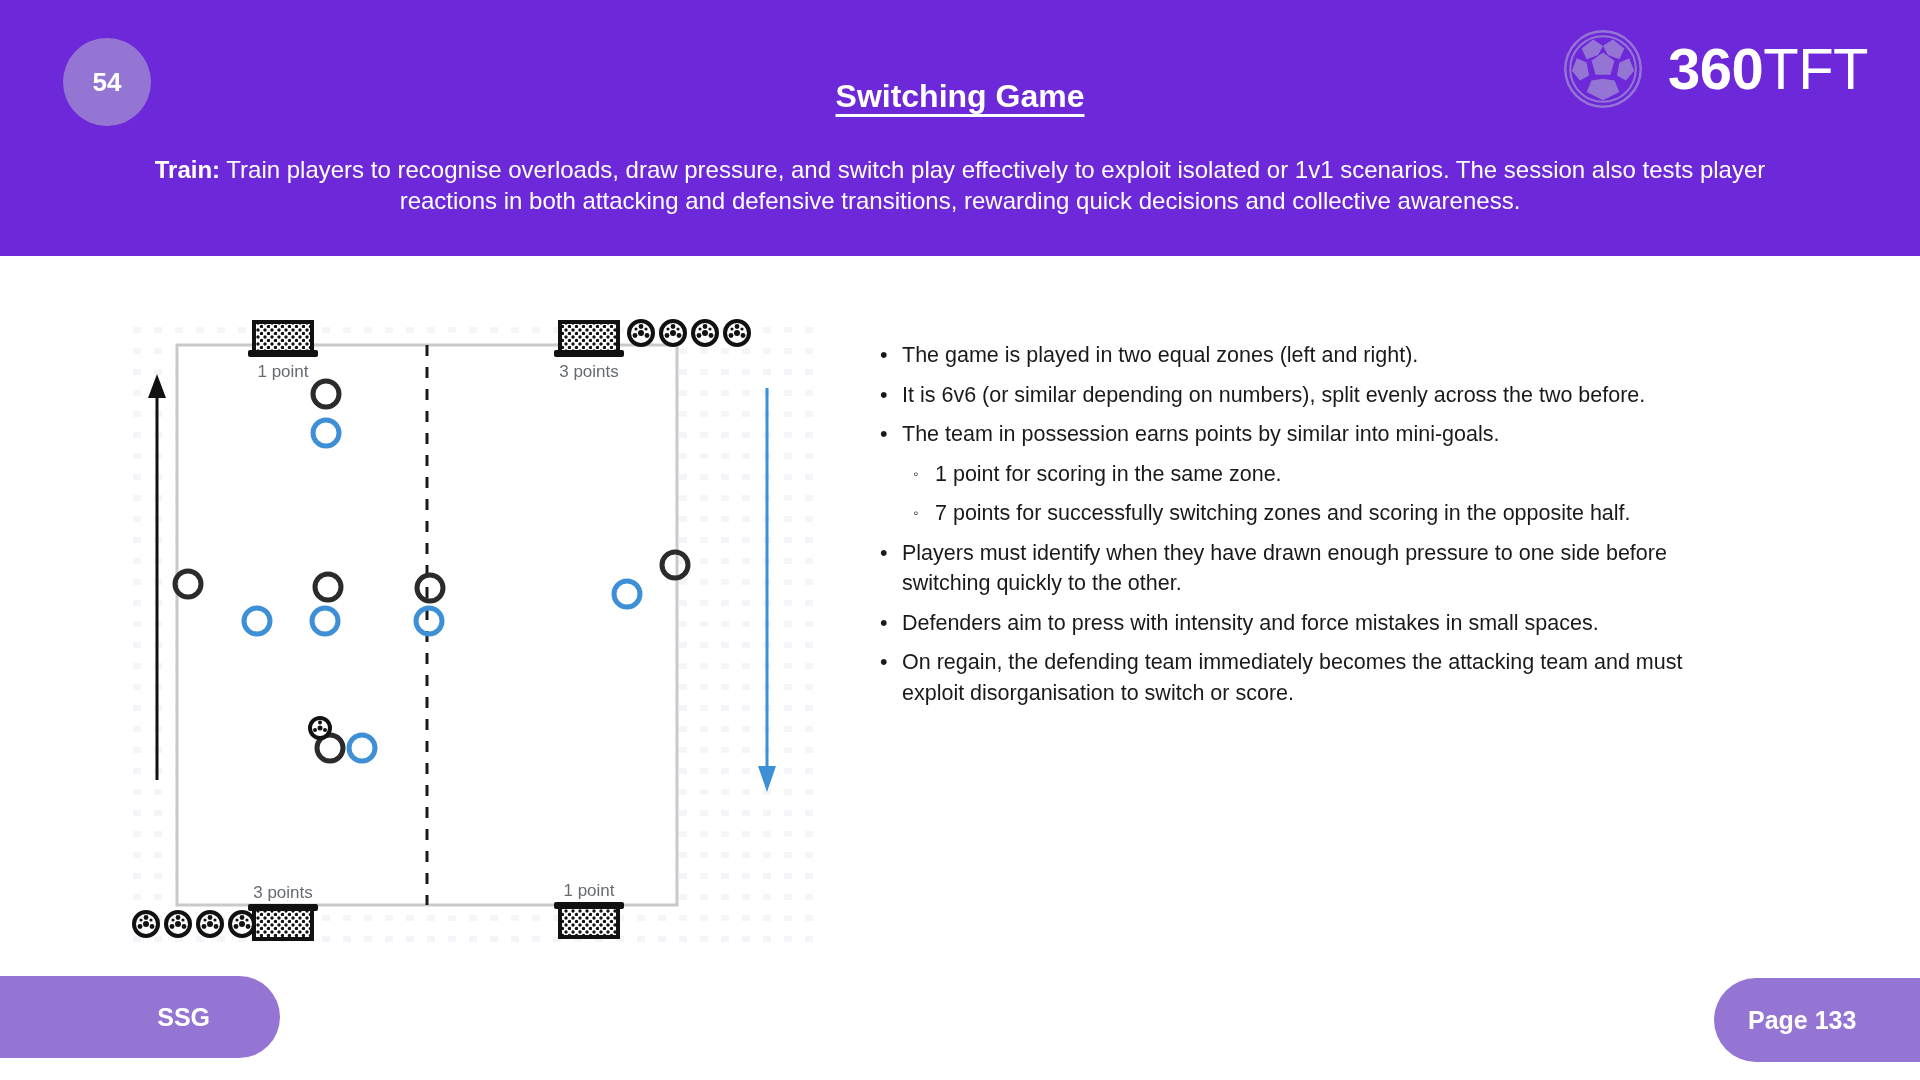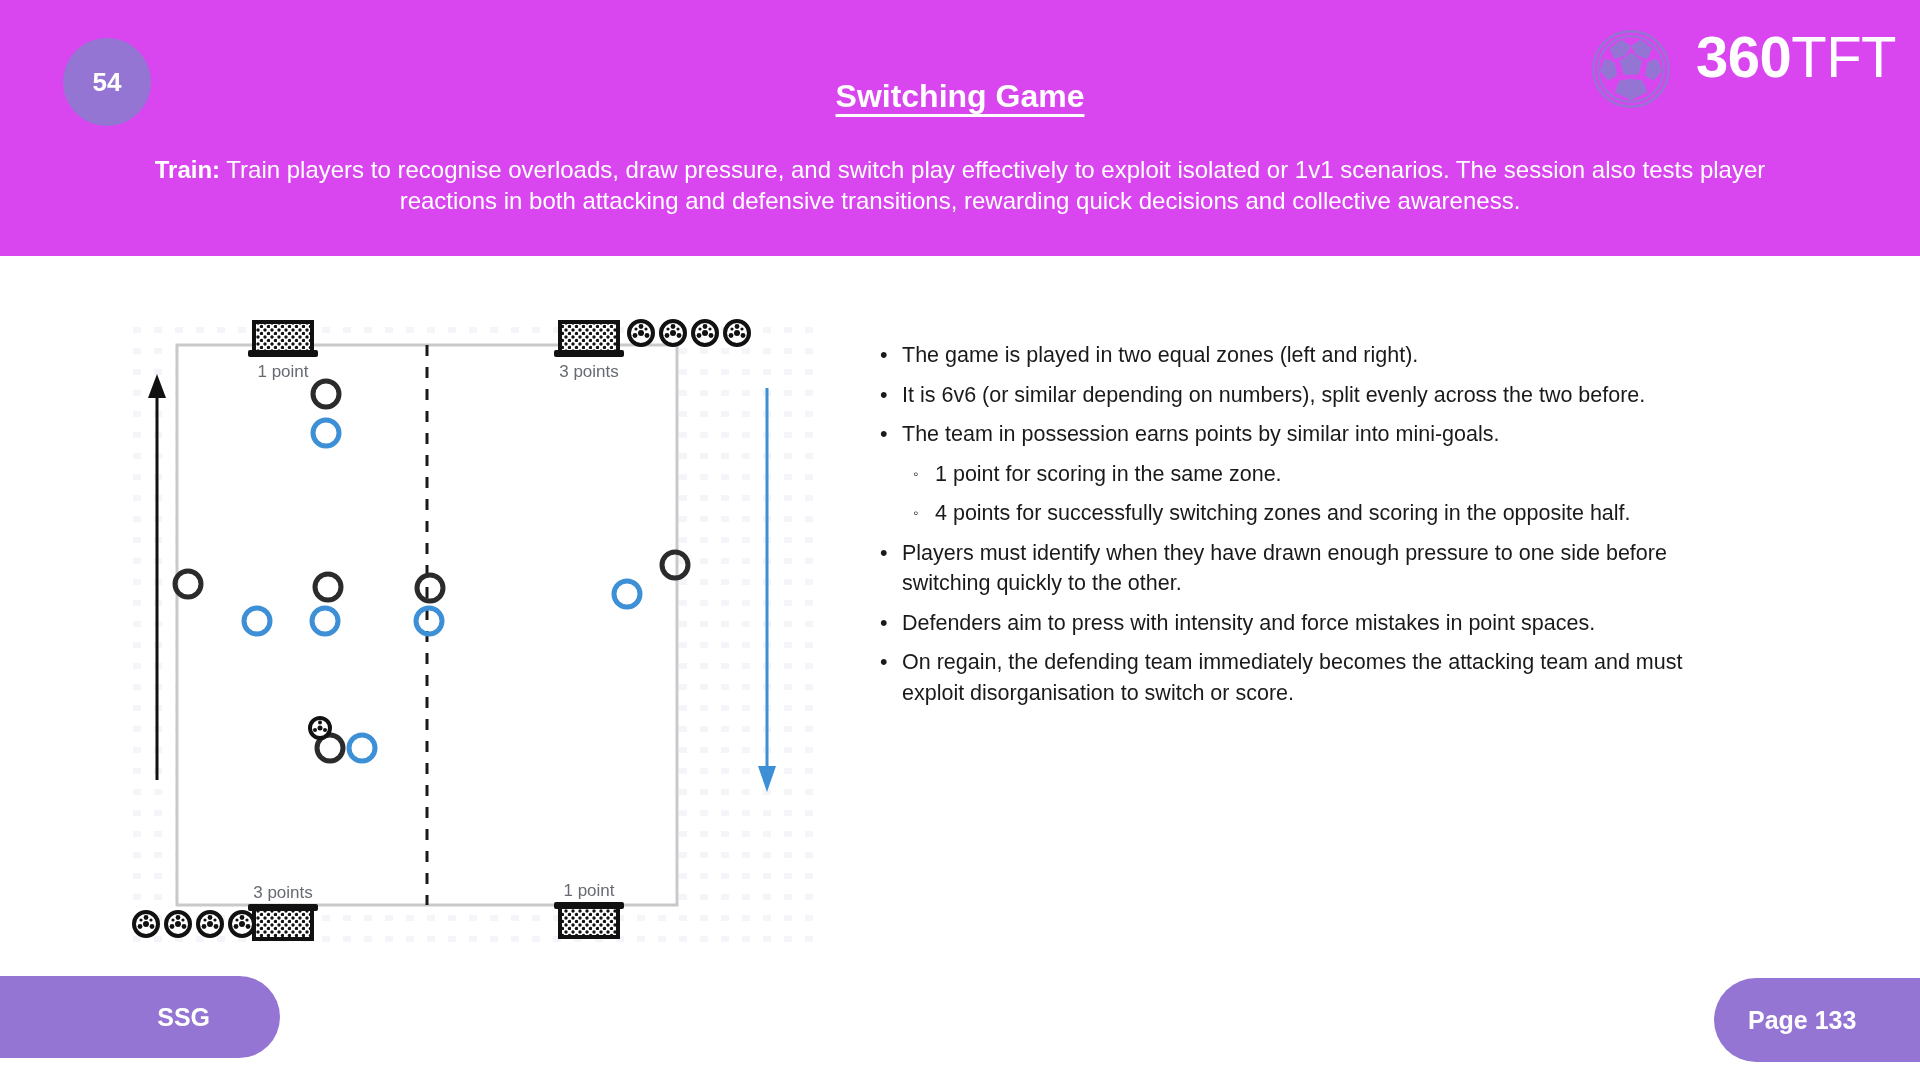--- a/index.html
+++ b/index.html
@@ -8,33 +8,33 @@
     background: #ffffff;
     font-family: "Liberation Sans", sans-serif;
     overflow: hidden;
   }
   #page { position: relative; width: 1920px; height: 1080px; background: #ffffff; }
 
   
   .header {
     position: absolute; left: 0; top: 0;
     width: 1920px; height: 256px;
-    background: #d946ef;
+    background: #6d28d9;
   }
   .slide-number-badge {
     position: absolute; left: 63px; top: 38px;
     width: 88px; height: 88px;
     border-radius: 50%;
     background: #9575d4;
     display: flex; align-items: center; justify-content: center;
     color: #ffffff; font-size: 26px; font-weight: bold;
   }
   .brand {
-    position: absolute; right: 24px; top: 28px;
-    display: flex; align-items: flex-start; gap: 24px;
+    position: absolute; right: 52px; top: 28px;
+    display: flex; align-items: center; gap: 24px;
   }
   .brand-mark { width: 82px; height: 82px; display: block; }
   .brand-text { font-size: 58px; letter-spacing: -0.5px; line-height: 1; white-space: nowrap; }
   .brand-360 { color: #ffffff; font-weight: bold; }
   .brand-tft { color: #ffffff; font-weight: 300; }
 
   .title {
     position: absolute; left: 0; top: 78px; width: 1920px;
     text-align: center;
     color: #ffffff; font-size: 32px; font-weight: bold;
@@ -316,29 +316,29 @@
       <li class="bullet-row">
         <span class="bullet-dot">•</span>
         <span class="bullet-text">The team in possession earns points by similar into mini-goals.</span>
       </li>
       <li class="bullet-row sub">
         <span class="bullet-dot hollow">◦</span>
         <span class="bullet-text">1 point for scoring in the same zone.</span>
       </li>
       <li class="bullet-row sub">
         <span class="bullet-dot hollow">◦</span>
-        <span class="bullet-text">4 points for successfully switching zones and scoring in the opposite half.</span>
+        <span class="bullet-text">7 points for successfully switching zones and scoring in the opposite half.</span>
       </li>
       <li class="bullet-row">
         <span class="bullet-dot">•</span>
         <span class="bullet-text">Players must identify when they have drawn enough pressure to one side before switching quickly to the other.</span>
       </li>
       <li class="bullet-row">
         <span class="bullet-dot">•</span>
-        <span class="bullet-text">Defenders aim to press with intensity and force mistakes in point spaces.</span>
+        <span class="bullet-text">Defenders aim to press with intensity and force mistakes in small spaces.</span>
       </li>
       <li class="bullet-row">
         <span class="bullet-dot">•</span>
         <span class="bullet-text">On regain, the defending team immediately becomes the attacking team and must exploit disorganisation to switch or score.</span>
       </li>
     </ul>
   </div>
 
   <div class="ssg-badge">
     <span>SSG</span>

